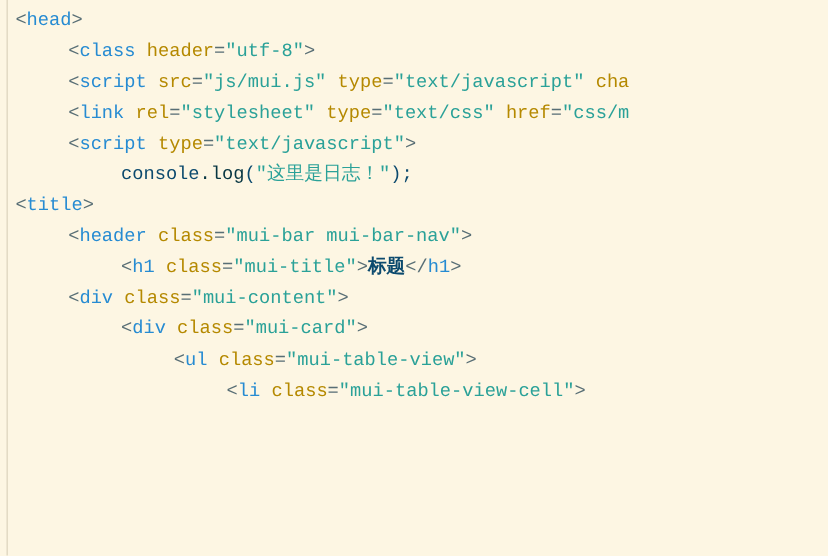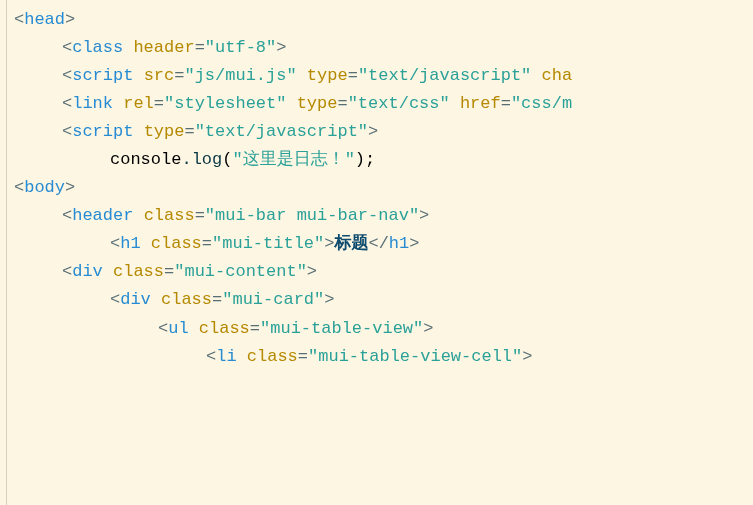--- a/index.html
+++ b/index.html
@@ -39,34 +39,34 @@
     .indent4 { padding-left: 158px; }
     .indent5 { padding-left: 206px; }
     
     .punct { color: #586e75; }
     .tag { color: #268bd2; }
     .attr { color: #b58900; }
     .equals { color: #586e75; }
     .string { color: #2aa198; }
     .text { color: #0c4a6e; font-weight: bold; }
     .stringgreen { color: #2aa198; }
-    .method { color: #000000; }
+    .method { color: #0c4a6e; }
     .dark { color: #073642; }
   </style>
 </head>
 <body>
 
 <div class="code-container">
   <div class="guide" style="left:6px;"></div>
 <div class="line indent1"><span class="punct">&lt;</span><span class="tag">head</span><span class="punct">&gt;</span></div>
     <div class="line indent2"><span class="punct">&lt;</span><span class="tag">class </span><span class="attr">header</span><span class="equals">=</span><span class="string">"utf-8"</span><span class="punct">&gt;</span></div>
     <div class="line indent2"><span class="punct">&lt;</span><span class="tag">script </span><span class="attr">src</span><span class="equals">=</span><span class="string">"js/mui.js"</span><span class="tag"> </span><span class="attr">type</span><span class="equals">=</span><span class="string">"text/javascript"</span><span class="tag"> </span><span class="attr">cha</span></div>
     <div class="line indent2"><span class="punct">&lt;</span><span class="tag">link </span><span class="attr">rel</span><span class="equals">=</span><span class="string">"stylesheet"</span><span class="tag"> </span><span class="attr">type</span><span class="equals">=</span><span class="string">"text/css"</span><span class="tag"> </span><span class="attr">href</span><span class="equals">=</span><span class="string">"css/m</span></div>
     <div class="line indent2"><span class="punct">&lt;</span><span class="tag">script </span><span class="attr">type</span><span class="equals">=</span><span class="string">"text/javascript"</span><span class="punct">&gt;</span></div>
     <div class="line indent3"><span class="method">console</span><span class="dark">.</span><span class="dark">log</span><span class="method">(</span><span class="stringgreen">"这里是日志！"</span><span class="method">);</span></div>
-    <div class="line indent1"><span class="punct">&lt;</span><span class="tag">body</span><span class="punct">&gt;</span></div>
+    <div class="line indent1"><span class="punct">&lt;</span><span class="tag">title</span><span class="punct">&gt;</span></div>
     <div class="line indent2"><span class="punct">&lt;</span><span class="tag">header </span><span class="attr">class</span><span class="equals">=</span><span class="string">"mui-bar mui-bar-nav"</span><span class="punct">&gt;</span></div>
     <div class="line indent3"><span class="punct">&lt;</span><span class="tag">h1 </span><span class="attr">class</span><span class="equals">=</span><span class="string">"mui-title"</span><span class="punct">&gt;</span><span class="text">标题</span><span class="punct">&lt;/</span><span class="tag">h1</span><span class="punct">&gt;</span></div>
     <div class="line indent2"><span class="punct">&lt;</span><span class="tag">div </span><span class="attr">class</span><span class="equals">=</span><span class="string">"mui-content"</span><span class="punct">&gt;</span></div>
     <div class="line indent3"><span class="punct">&lt;</span><span class="tag">div </span><span class="attr">class</span><span class="equals">=</span><span class="string">"mui-card"</span><span class="punct">&gt;</span></div>
     <div class="line indent4"><span class="punct">&lt;</span><span class="tag">ul </span><span class="attr">class</span><span class="equals">=</span><span class="string">"mui-table-view"</span><span class="punct">&gt;</span></div>
     <div class="line indent5"><span class="punct">&lt;</span><span class="tag">li </span><span class="attr">class</span><span class="equals">=</span><span class="string">"mui-table-view-cell"</span><span class="punct">&gt;</span></div>
   </div>
 
 </body></html>

